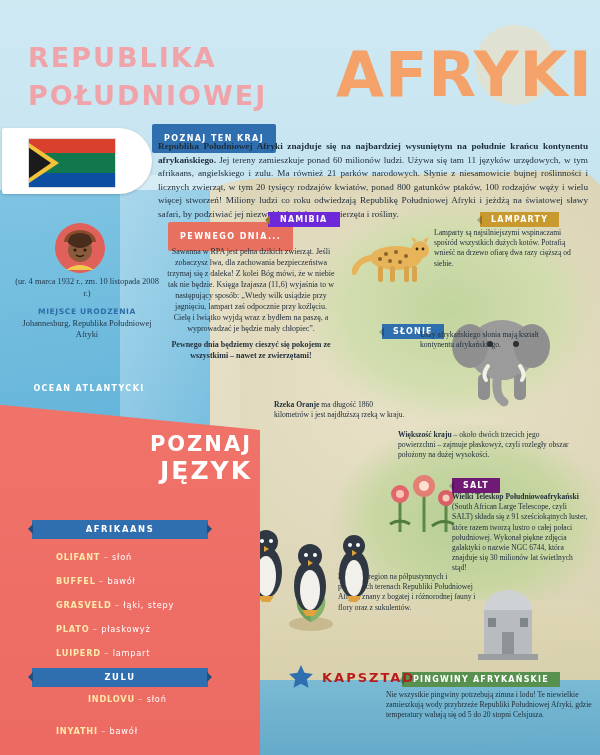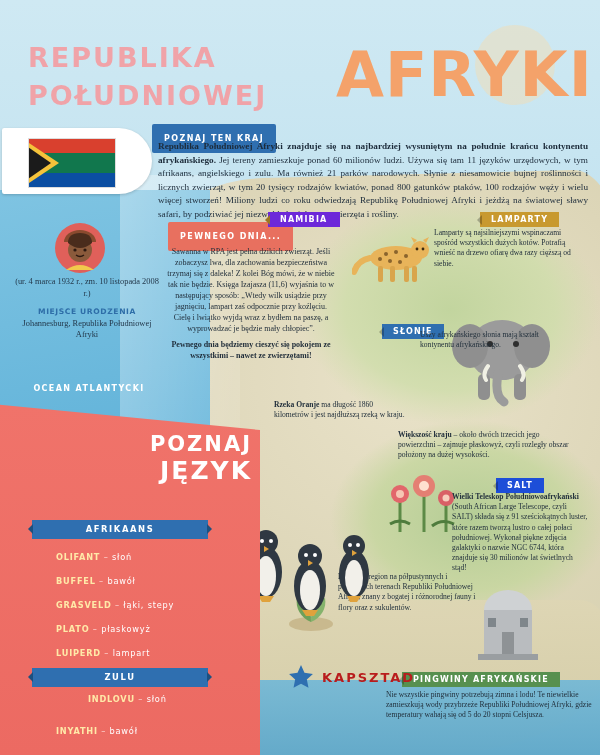--- a/index.html
+++ b/index.html
@@ -122,21 +122,21 @@
   .cap-oranje{left:274px;top:400px;width:132px;}
   .cap-plaskowyz{left:398px;top:430px;width:180px;}
   .cap-salt{left:452px;top:492px;width:136px;}
   .cap-karru{left:338px;top:572px;width:140px;}
   .cap-pingwiny{left:386px;top:690px;width:206px;}
 
   .tag{position:absolute;font-family:"DejaVu Sans",sans-serif;font-weight:bold;
      font-size:8px;letter-spacing:1.2px;color:#fff;padding:3px 11px;}
   .tag.gold{background:#c8992f;}
   .tag.blue{background:#2f6fb0;}
-  .tag.coral{background:#1d4ed8;margin-left:44px;}
+  .tag.coral{background:#701a75;}
   .tag.green{background:#57904f;}
   .tag::before{content:"";position:absolute;left:-8px;top:3px;border:5px solid transparent;border-right-color:rgba(0,0,0,.25);}
 
   .hint{position:absolute;font-size:7.6px;line-height:10.2px;color:#22303c;}
 
   
   svg{display:block;}
   .ill{position:absolute;text-align:right;}
 </style>
 </head>

